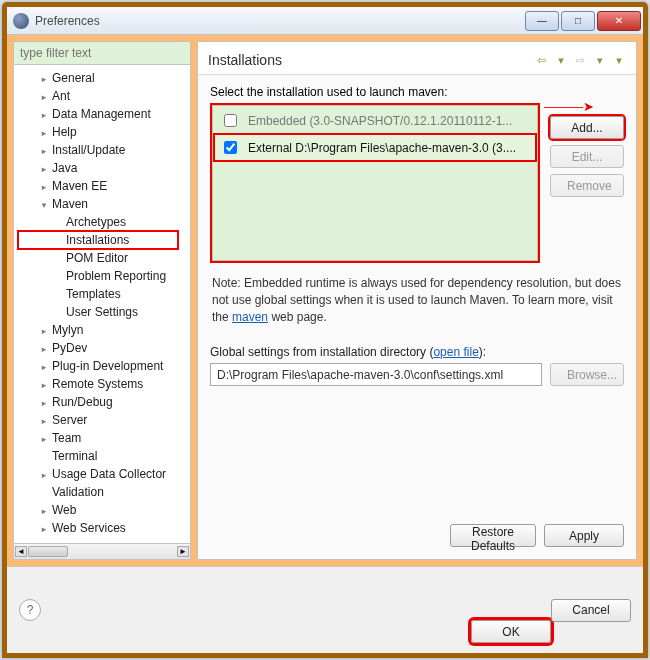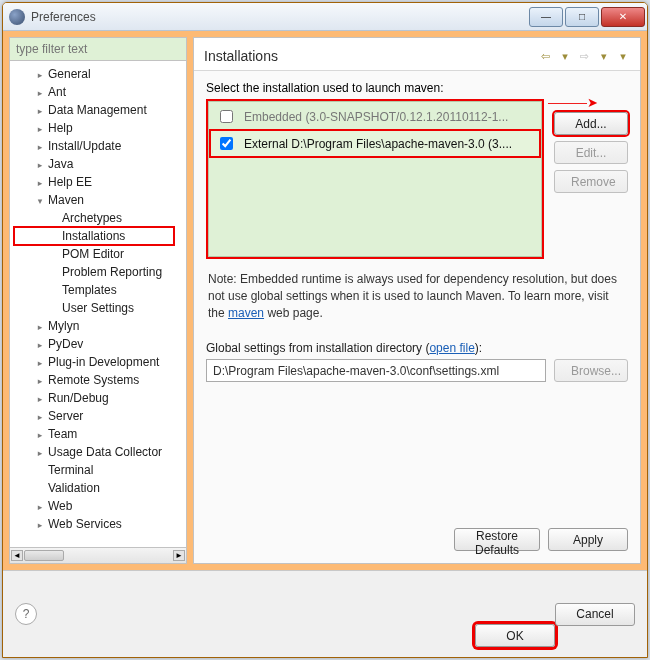--- a/index.html
+++ b/index.html
@@ -1,17 +1,17 @@
 <!DOCTYPE html>
 <html><head>
 <meta charset="utf-8">
 <style>
   * { box-sizing: border-box; font-family: "Segoe UI", Tahoma, sans-serif; font-size: 12px; }
   body { margin: 0; background: #dde4ec; padding: 2px; }
-  .window { width: 646px; height: 656px; background: #f0f0f0; border: 1px solid #a16207; border-radius: 5px 5px 0 0; overflow: hidden; display: flex; flex-direction: column; box-shadow: 0 0 4px rgba(0,0,0,.3); }
+  .window { width: 646px; height: 656px; background: #f0f0f0; border: 5px solid #a16207; border-radius: 5px 5px 0 0; overflow: hidden; display: flex; flex-direction: column; box-shadow: 0 0 4px rgba(0,0,0,.3); }
   .titlebar { height: 28px; background: linear-gradient(#f6f9fc,#dfe7f1); display:flex; align-items:center; padding:0 2px 0 6px; border-bottom:1px solid #b8c4d2;}
   .titlebar .app-icon { width:16px; height:16px; background: radial-gradient(circle at 35% 35%, #8aa2c8, #3a4e6e); border-radius:50%; margin-right:6px;}
   .titlebar .title { flex:1; color:#4a4a4a;}
   .win-btns { display:flex; gap:2px;}
   .win-btn { width:34px; height:20px; border:1px solid #6c88a6; border-radius:3px; background:linear-gradient(#eaf2fb,#c4d6ea); display:flex; align-items:center; justify-content:center; font-size:10px; color:#2a2a2a;}
   .win-btn.close { background:linear-gradient(#e88, #c33127); border-color:#8a2b25; color:#fff; width:44px;}
   .body { flex:1; display:flex; padding:6px; gap:6px; background:#fdba74; overflow:hidden;}
   .left { width:178px; display:flex; flex-direction:column; border:1px solid #c2c2c2; background:#fff; }
   .filter { border:none; outline:none; padding:4px 6px; background:#dff1d6; color:#888; width:100%; border-bottom:1px solid #c2c2c2;}
   .tree { flex:1; overflow:auto; padding:4px 12px 4px 4px;}
@@ -71,37 +71,37 @@
   <div class="body">
     <div class="left">
       <input class="filter" placeholder="type filter text" style="">
       <div class="tree" id="tree">
           <div class="tree-item level1"><span class="tw">▸</span><span>General</span></div>
           <div class="tree-item level1"><span class="tw">▸</span><span>Ant</span></div>
           <div class="tree-item level1"><span class="tw">▸</span><span>Data Management</span></div>
           <div class="tree-item level1"><span class="tw">▸</span><span>Help</span></div>
           <div class="tree-item level1"><span class="tw">▸</span><span>Install/Update</span></div>
           <div class="tree-item level1"><span class="tw">▸</span><span>Java</span></div>
-          <div class="tree-item level1"><span class="tw">▸</span><span>Help EE</span></div>
+          <div class="tree-item level1"><span class="tw">▸</span><span>Maven EE</span></div>
           <div class="tree-item level1"><span class="tw">▾</span><span>Maven</span></div>
           <div class="tree-item level2"><span class="tw"></span><span>Archetypes</span></div>
           <div class="tree-item level2 sel"><span class="tw"></span><span>Installations</span></div>
           <div class="tree-item level2"><span class="tw"></span><span>POM Editor</span></div>
           <div class="tree-item level2"><span class="tw"></span><span>Problem Reporting</span></div>
           <div class="tree-item level2"><span class="tw"></span><span>Templates</span></div>
           <div class="tree-item level2"><span class="tw"></span><span>User Settings</span></div>
           <div class="tree-item level1"><span class="tw">▸</span><span>Mylyn</span></div>
           <div class="tree-item level1"><span class="tw">▸</span><span>PyDev</span></div>
           <div class="tree-item level1"><span class="tw">▸</span><span>Plug-in Development</span></div>
           <div class="tree-item level1"><span class="tw">▸</span><span>Remote Systems</span></div>
           <div class="tree-item level1"><span class="tw">▸</span><span>Run/Debug</span></div>
           <div class="tree-item level1"><span class="tw">▸</span><span>Server</span></div>
           <div class="tree-item level1"><span class="tw">▸</span><span>Team</span></div>
+          <div class="tree-item level1"><span class="tw"></span><span>Terminal</span></div>
           <div class="tree-item level1"><span class="tw">▸</span><span>Usage Data Collector</span></div>
-          <div class="tree-item level1"><span class="tw"></span><span>Terminal</span></div>
           <div class="tree-item level1"><span class="tw"></span><span>Validation</span></div>
           <div class="tree-item level1"><span class="tw">▸</span><span>Web</span></div>
           <div class="tree-item level1"><span class="tw">▸</span><span>Web Services</span></div>
         </div>
       <div class="hscroll">
         <div class="arr l">◄</div>
         <div class="thumb"></div>
         <div class="arr r">►</div>
       </div>
     </div>

